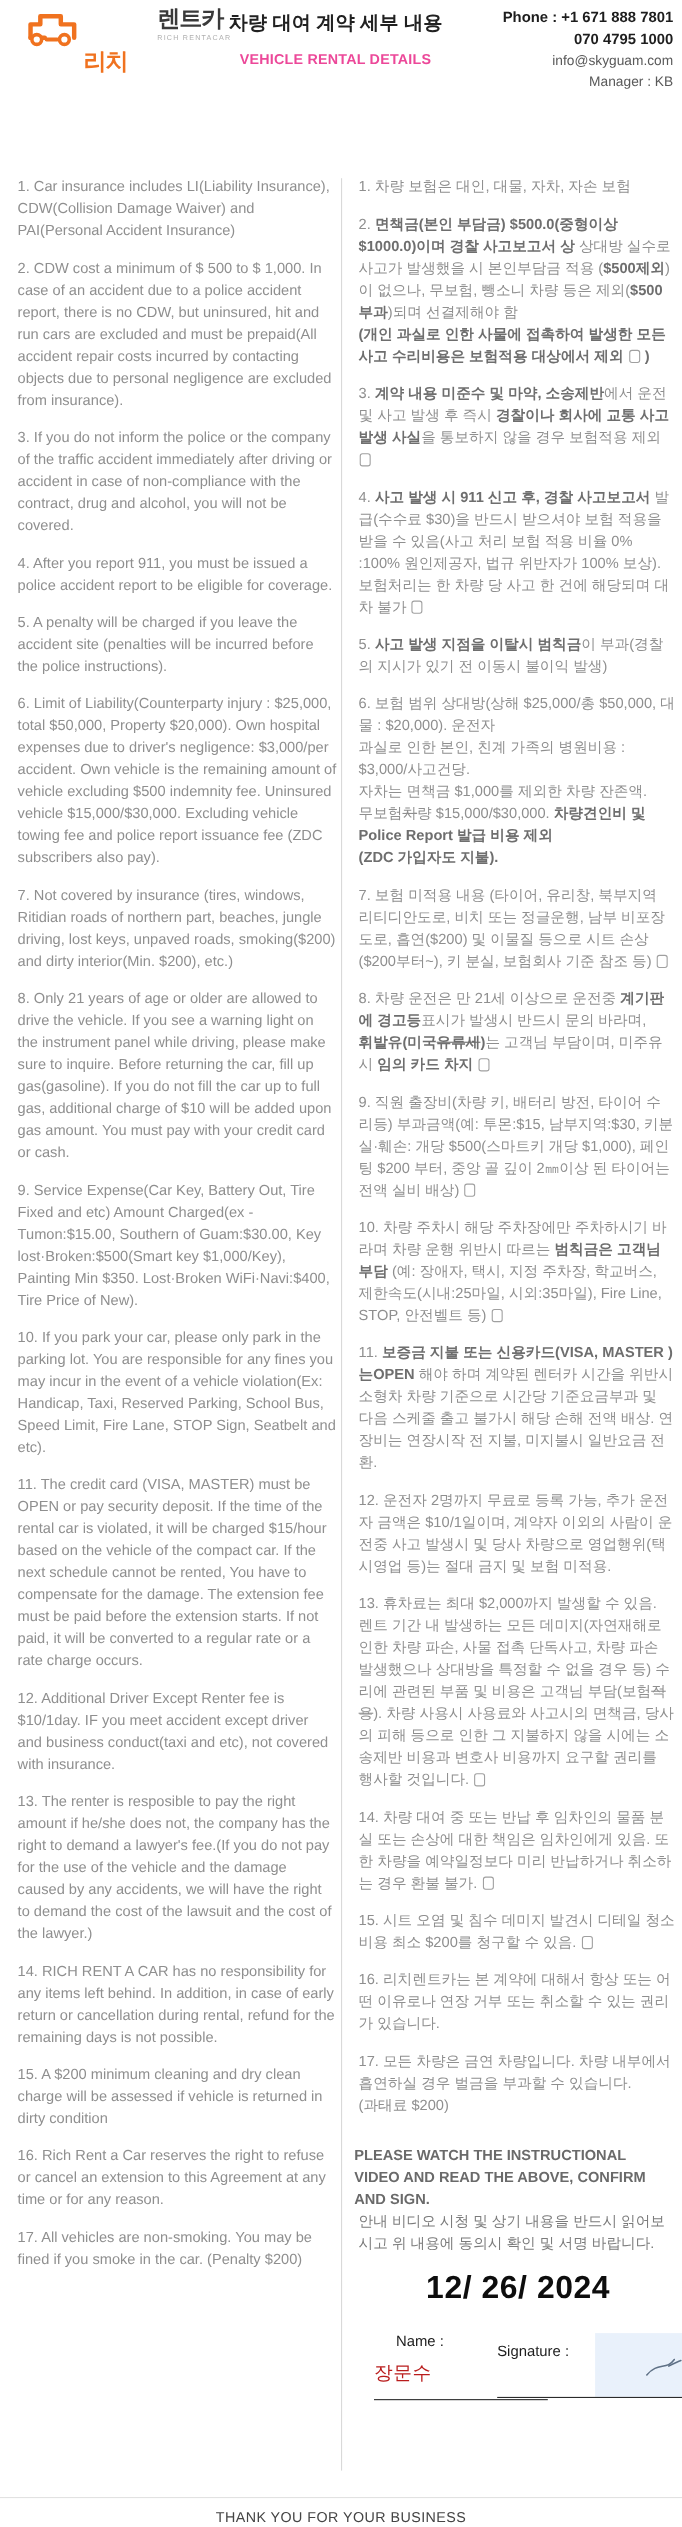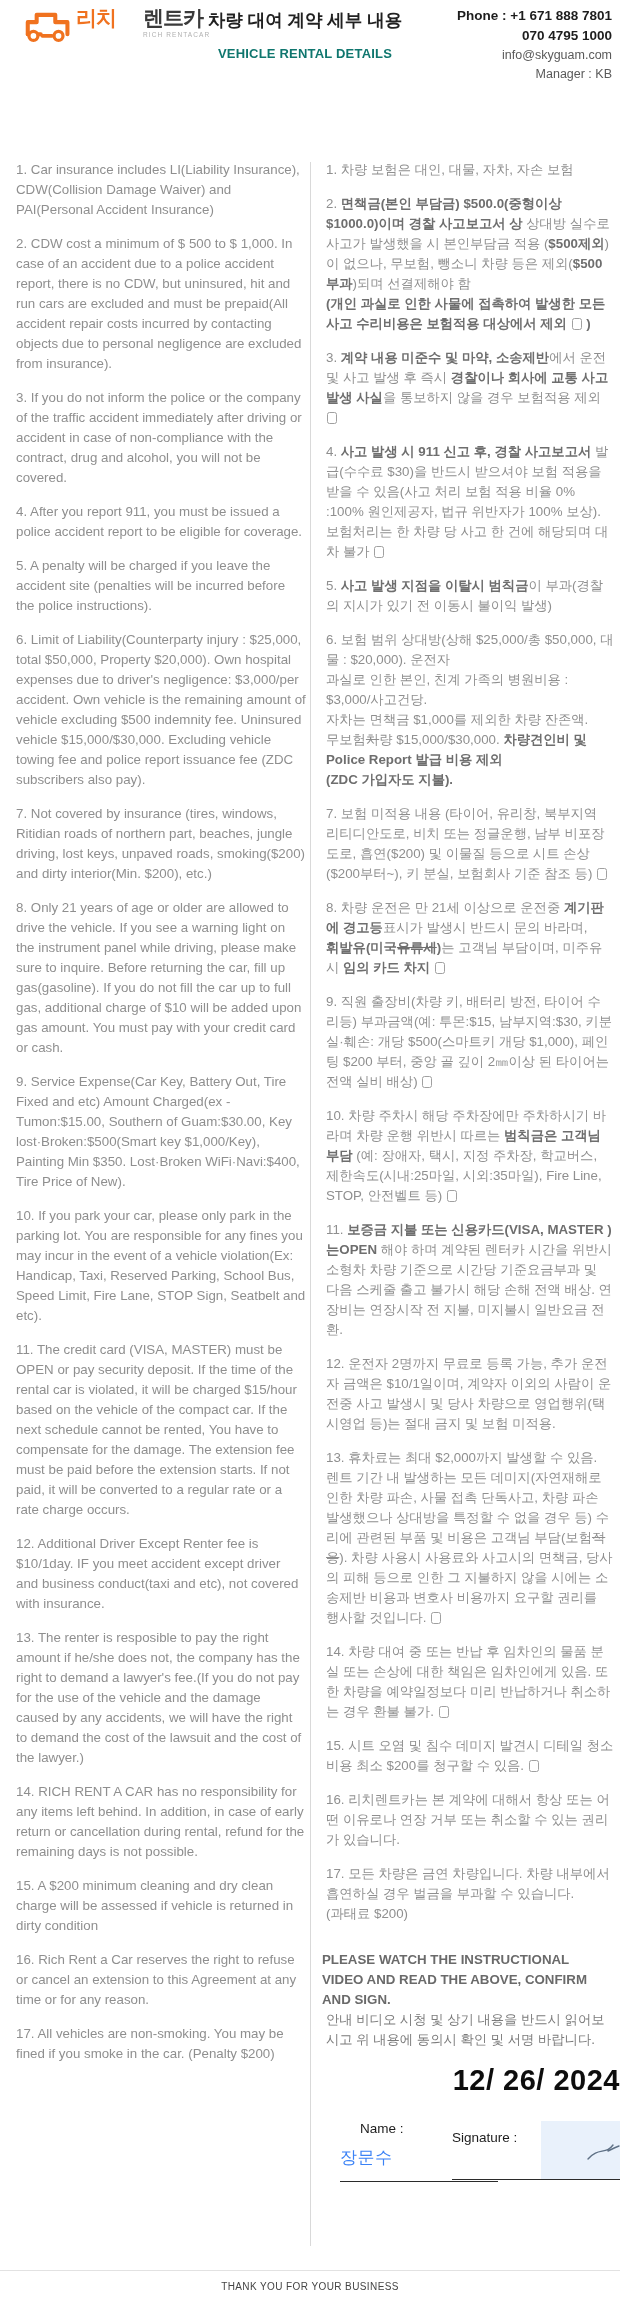--- a/index.html
+++ b/index.html
@@ -7,27 +7,27 @@
   .page {
     position:relative; width:620px; height:2297px; margin:0 auto;
     background:#ffffff; overflow:hidden;
     font-family:"Liberation Sans", sans-serif;
   }
 
   
   .header { position:absolute; left:0; top:0; width:620px; height:120px; }
   .logo { position:absolute; left:22px; top:6px; display:flex; align-items:flex-start; }
   .logo svg { display:block; margin-top:4px; }
-  .logo-kr-orange { font-size:21px; font-weight:700; color:#F0721F; letter-spacing:-1px; margin-left:2px; line-height:24px; }
+  .logo-kr-orange { font-size:21px; font-weight:700; color:#F0721F; letter-spacing:-1px; margin-left:2px; line-height:24px;margin-top:39px; }
   .logo-right { display:flex; flex-direction:column;margin-left:27px; }
   .logo-kr-dark { font-size:21px; font-weight:700; color:#3a3a3a; letter-spacing:-1px; line-height:24px; }
   .logo-sub { font-size:6.5px; color:#b0b0b0; letter-spacing:1.1px; margin-top:1px; }
   .title-block { position:absolute; left:190px; top:8px; width:230px; text-align:center; }
   .title-ko { font-size:17.5px; font-weight:700; color:#212121; line-height:24px; }
-  .title-en { font-size:13px; font-weight:700; color:#0f766e; margin-top:14px; letter-spacing:0.2px; }
+  .title-en { font-size:13px; font-weight:700; color:#ec4899; margin-top:14px; letter-spacing:0.2px; }
   .contact-block { position:absolute; right:8px; top:6px; text-align:right; }
   .contact-strong { font-size:13.5px; font-weight:700; color:#1d1d1d; line-height:20px; }
   .contact-soft { font-size:12.5px; color:#5a5a5a; line-height:19px; }
 
   
   .col { position:absolute; top:160px; font-size:13.3px; line-height:20px; color:#8f8f8f; }
   .col-en { left:12px; width:294px; }
   .col-ko { left:322px; width:292px; max-height:1910px; overflow:hidden; }
   .term { margin:0 0 14px 4px; word-break:keep-all; }
   .col-ko .term { word-break:normal; }
@@ -38,34 +38,34 @@
     border:1.3px solid #a0a0a0; border-radius:2.5px;
     vertical-align:-2px; margin:0 1px;
   }
   .divider-v { position:absolute; left:310px; top:162px; width:1px; height:2084px; background:#d9d9d9; }
 
   .closing-en { font-weight:700; color:#6a6a6a; margin:26px 0 0 0; }
   .closing-ko { color:#7b7b7b; }
 
   
   .sig-area { position:absolute; left:322px; top:2064px; width:298px; height:140px; }
-  .date-line { position:absolute; left:0; top:0; width:100%; text-align:right;
+  .date-line { position:absolute; left:0; top:0; width:100%; text-align:center;
     font-size:29px; font-weight:700; color:#0d0d0d; letter-spacing:0.5px; }
   .name-label { position:absolute; left:18px; top:57px; font-size:13.5px; color:#1d1d1d;margin-left:20px; }
-  .name-value { position:absolute; left:18px; top:82px; font-size:17px; font-weight:500; color:#3b82f6; letter-spacing:0.5px; }
+  .name-value { position:absolute; left:18px; top:82px; font-size:17px; font-weight:500; color:#b91c1c; letter-spacing:0.5px; }
   .name-underline { position:absolute; left:18px; top:117px; width:158px; height:0; border-top:1.6px solid #2b2b2b; }
   .sig-label { position:absolute; left:130px; top:66px; font-size:13.5px; color:#1d1d1d; }
   .sig-box { position:absolute; left:219px; top:57px; width:79px; height:58px; background:#E9F1FB; }
   .sig-box svg { position:absolute; right:0; top:18px; }
   .sig-underline { position:absolute; left:130px; top:115px; width:168px; height:0; border-top:1.6px solid #2b2b2b; }
 
   
   .footer-divider { position:absolute; left:0; top:2270px; width:620px; height:1px; background:#e2e2e2; }
   .footer-text { position:absolute; left:0; top:2281px; width:620px; text-align:center;
-    font-size:10px; color:#454545; letter-spacing:0.4px; }
+    font-size:13px; color:#454545; letter-spacing:0.4px; }
 </style>
 </head>
 <body>
 
 <div class="page">
 
   <div class="header">
     <div class="logo">
       <span>
         <svg width="52" height="34" viewBox="0 0 64 42">

